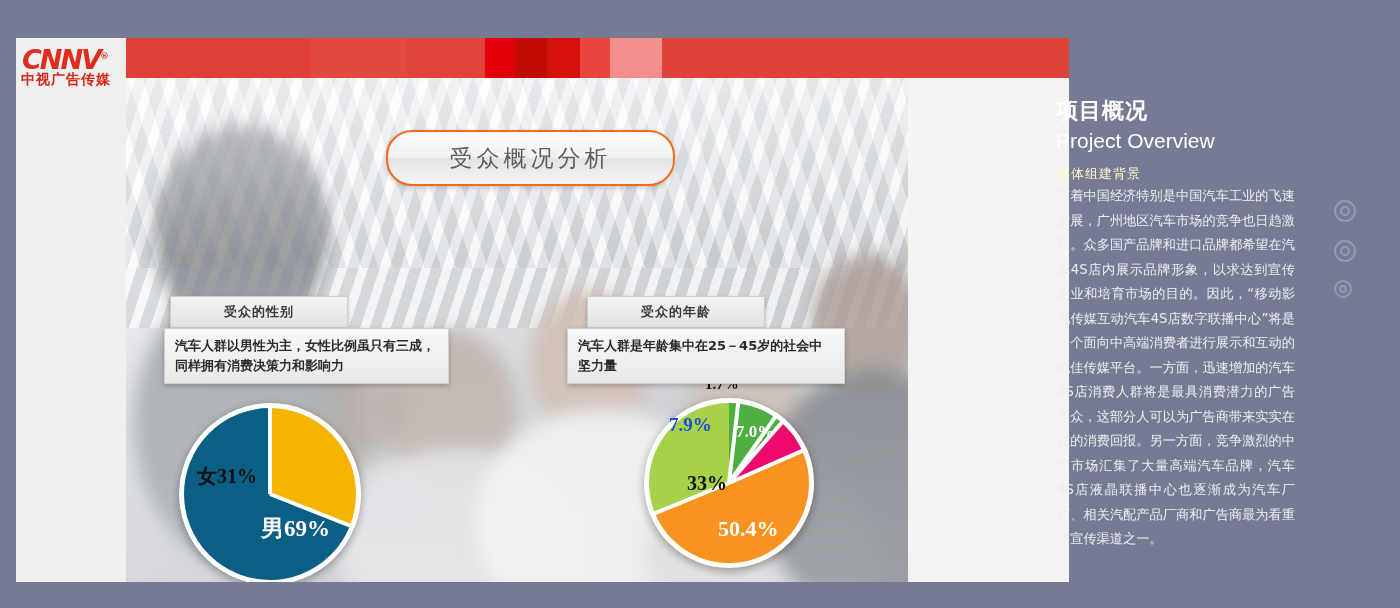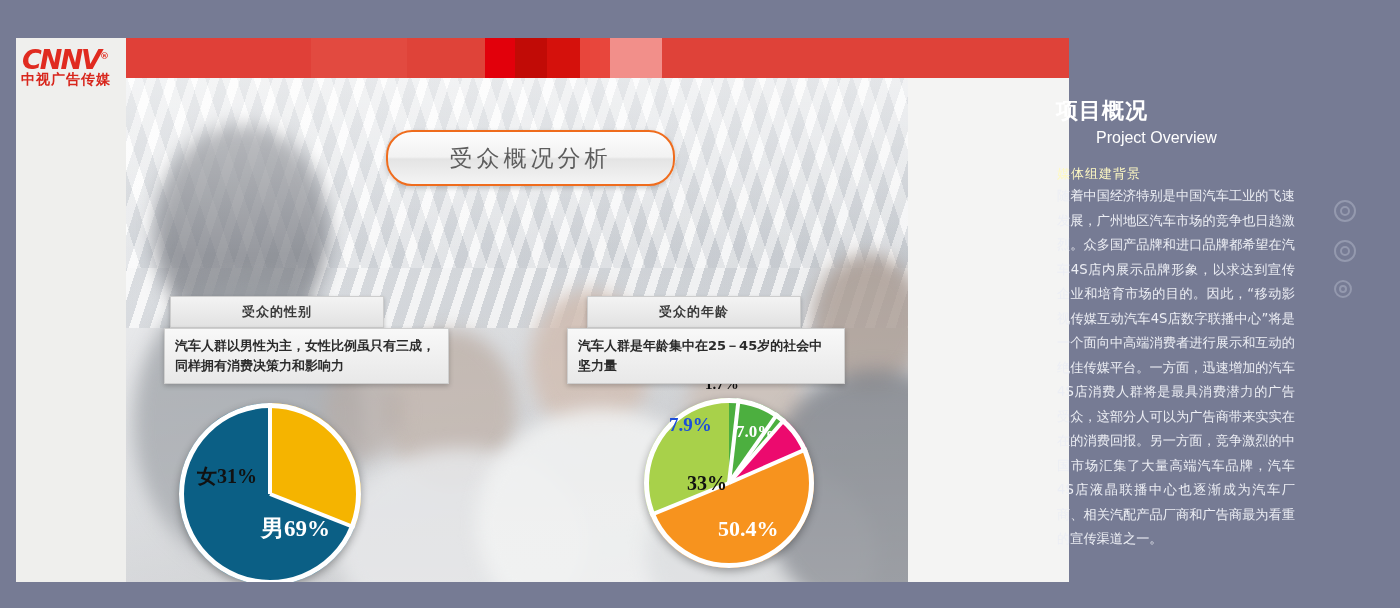--- a/index.html
+++ b/index.html
@@ -80,21 +80,21 @@
     font-family:"DejaVu Sans",sans-serif;
   }
 
   
   .callout{position:absolute;z-index:8;}
   .co-head{
     background:linear-gradient(180deg,#f3f3f3,#e2e2e2);
     border:1px solid #cdcdcd;box-shadow:0 2px 4px rgba(0,0,0,.22);
     font-size:13px;color:#3a3a3a;font-weight:bold;
     font-family:"DejaVu Sans",sans-serif;
-    text-align:center;padding:6px 18px;letter-spacing:1px;
+    text-align:center;padding:6px 0;letter-spacing:1px;
   }
   .co-body{
     background:linear-gradient(180deg,#f8f8f8,#e8e8e8);
     border:1px solid #cfcfcf;box-shadow:0 2px 5px rgba(0,0,0,.22);
     font-size:13px;color:#2b2b2b;font-weight:bold;line-height:1.55;
     font-family:"DejaVu Sans",sans-serif;
     padding:7px 10px;
   }
   #callout-gender{left:148px;top:258px;width:285px;}
   #callout-gender .co-head{width:176px;margin-left:6px;}
@@ -111,22 +111,22 @@
   #pie-age .pie{width:170px;height:170px;}
   .slice-sep{position:absolute;left:50%;top:50%;width:4px;background:#fff;transform-origin:50% 0;}
   .plabel{position:absolute;font-weight:bold;font-family:Liberation Serif, serif;white-space:nowrap;}
 
   
   .rpanel{position:absolute;left:1055px;top:0;width:345px;height:608px;}
   .r-title{position:absolute;left:1px;top:96px;width:300px;
      color:#ffffff;font-size:22px;font-weight:bold;letter-spacing:1px;
      font-family:"DejaVu Sans",sans-serif;}
   .r-sub{position:absolute;left:1px;top:129px;width:300px;
-     color:#ffffff;font-size:16px;letter-spacing:0;
-     font-family:"Liberation Sans",sans-serif;margin-left:40px;}
+     color:#ffffff;font-size:21px;letter-spacing:0;
+     font-family:"Liberation Sans",sans-serif;}
   .r-kicker{position:absolute;left:2px;top:165px;width:300px;
      color:#fef9c3;font-size:13px;letter-spacing:1px;
      font-family:Liberation Serif, serif;}
   .r-body{position:absolute;left:2px;top:184px;width:238px;
      color:#eceef4;font-size:13.2px;line-height:24.5px;text-align:justify;
      text-indent:0;font-family:"DejaVu Sans",sans-serif;}
   .dots{position:absolute;left:1334px;top:200px;width:40px;}
   .dot{width:22px;height:22px;border-radius:50%;
      border:2px solid #9499ae;margin-bottom:18px;position:relative;
      box-sizing:border-box;}

